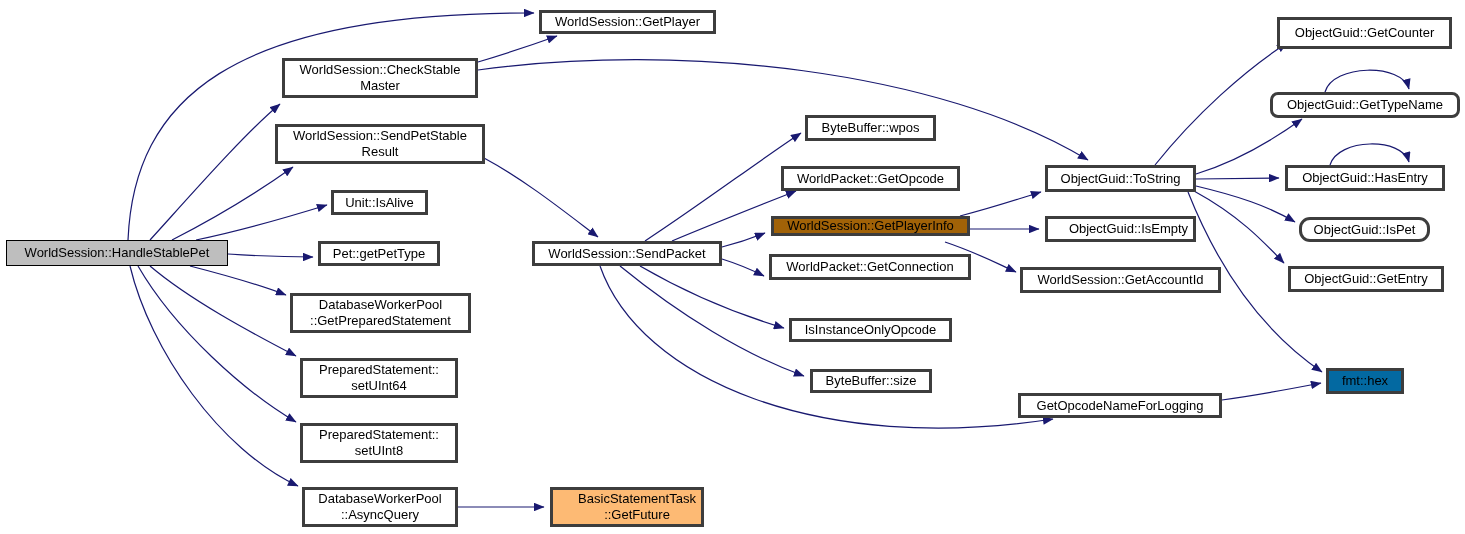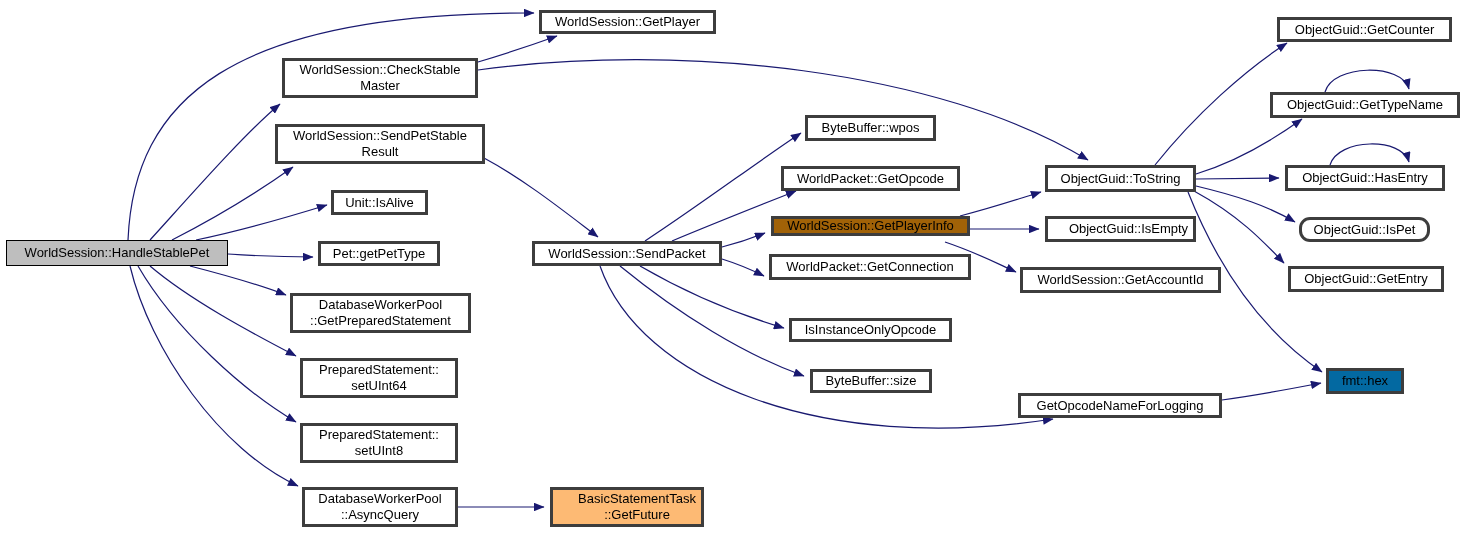--- a/index.html
+++ b/index.html
@@ -97,20 +97,20 @@
       <div class="node" style="left: 805px; top: 115px; width: 131px; height: 26px; background: rgb(255, 255, 255); border-color: rgb(61, 61, 61);">ByteBuffer::wpos</div>
       <div class="node" style="left: 781px; top: 166px; width: 179px; height: 25px; background: rgb(255, 255, 255); border-color: rgb(61, 61, 61);">WorldPacket::GetOpcode</div>
       <div class="node" style="left: 771px; top: 216px; width: 199px; height: 20px; background: #a16207; border-color: rgb(61, 61, 61);">WorldSession::GetPlayerInfo</div>
       <div class="node" style="left: 769px; top: 254px; width: 202px; height: 26px; background: rgb(255, 255, 255); border-color: rgb(61, 61, 61);">WorldPacket::GetConnection</div>
       <div class="node" style="left: 789px; top: 318px; width: 163px; height: 24px; background: rgb(255, 255, 255); border-color: rgb(61, 61, 61);">IsInstanceOnlyOpcode</div>
       <div class="node" style="left: 810px; top: 369px; width: 122px; height: 24px; background: rgb(255, 255, 255); border-color: rgb(61, 61, 61);">ByteBuffer::size</div>
       <div class="node" style="left: 1018px; top: 393px; width: 204px; height: 25px; background: rgb(255, 255, 255); border-color: rgb(61, 61, 61);">GetOpcodeNameForLogging</div>
       <div class="node" style="left: 1045px; top: 165px; width: 151px; height: 27px; background: rgb(255, 255, 255); border-color: rgb(61, 61, 61);">ObjectGuid::ToString</div>
       <div class="node" style="left: 1045px; top: 216px; width: 151px; height: 26px; background: rgb(255, 255, 255); border-color: rgb(61, 61, 61); padding-left: 16px;">ObjectGuid::IsEmpty</div>
       <div class="node" style="left: 1020px; top: 267px; width: 201px; height: 26px; background: rgb(255, 255, 255); border-color: rgb(61, 61, 61);">WorldSession::GetAccountId</div>
-      <div class="node" style="left: 1277px; top: 17px; width: 175px; height: 25px; background: rgb(255, 255, 255); border-color: rgb(61, 61, 61);">ObjectGuid::GetCounter</div>
-      <div class="node" style="left: 1270px; top: 92px; width: 190px; height: 26px; background: rgb(255, 255, 255); border-color: rgb(61, 61, 61);">ObjectGuid::GetTypeName</div>
+      <div class="node" style="left: 1277px; top: 17px; width: 175px; height: 32px; background: rgb(255, 255, 255); border-color: rgb(61, 61, 61);">ObjectGuid::GetCounter</div>
+      <div class="node" style="left: 1270px; top: 92px; width: 190px; height: 26px; background: rgb(255, 255, 255); border-color: rgb(61, 61, 61); border-radius: 8px;">ObjectGuid::GetTypeName</div>
       <div class="node" style="left: 1285px; top: 165px; width: 160px; height: 26px; background: rgb(255, 255, 255); border-color: rgb(61, 61, 61);">ObjectGuid::HasEntry</div>
       <div class="node" style="left: 1299px; top: 217px; width: 131px; height: 25px; background: rgb(255, 255, 255); border-color: rgb(61, 61, 61); border-radius: 11px;">ObjectGuid::IsPet</div>
       <div class="node" style="left: 1288px; top: 266px; width: 156px; height: 26px; background: rgb(255, 255, 255); border-color: rgb(61, 61, 61);">ObjectGuid::GetEntry</div>
       <div class="node" style="left: 1326px; top: 368px; width: 78px; height: 26px; background: #0369a1; border-color: rgb(61, 61, 61);">fmt::hex</div>
     </div>
 </div>
 
 </body></html>

